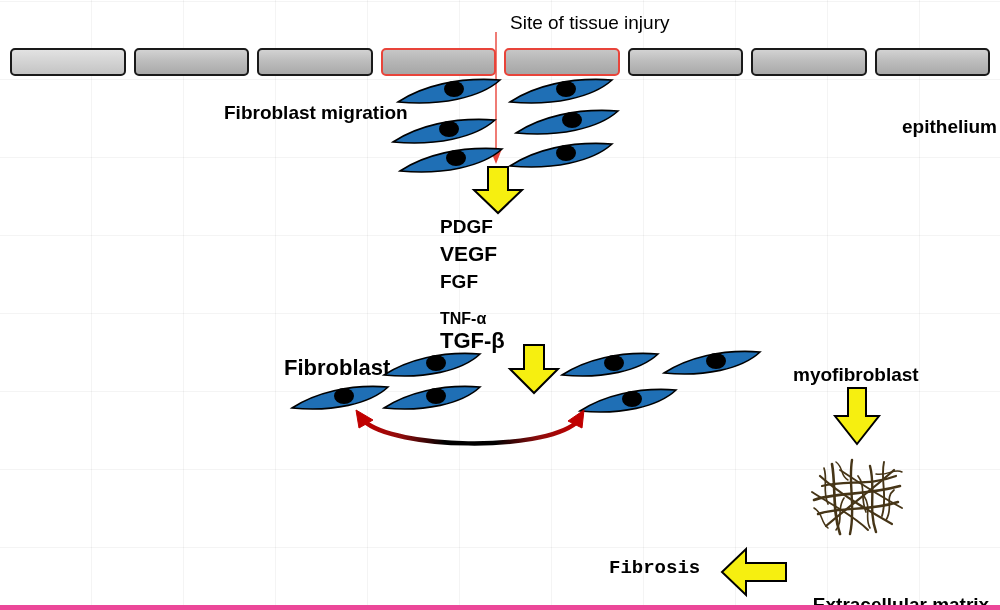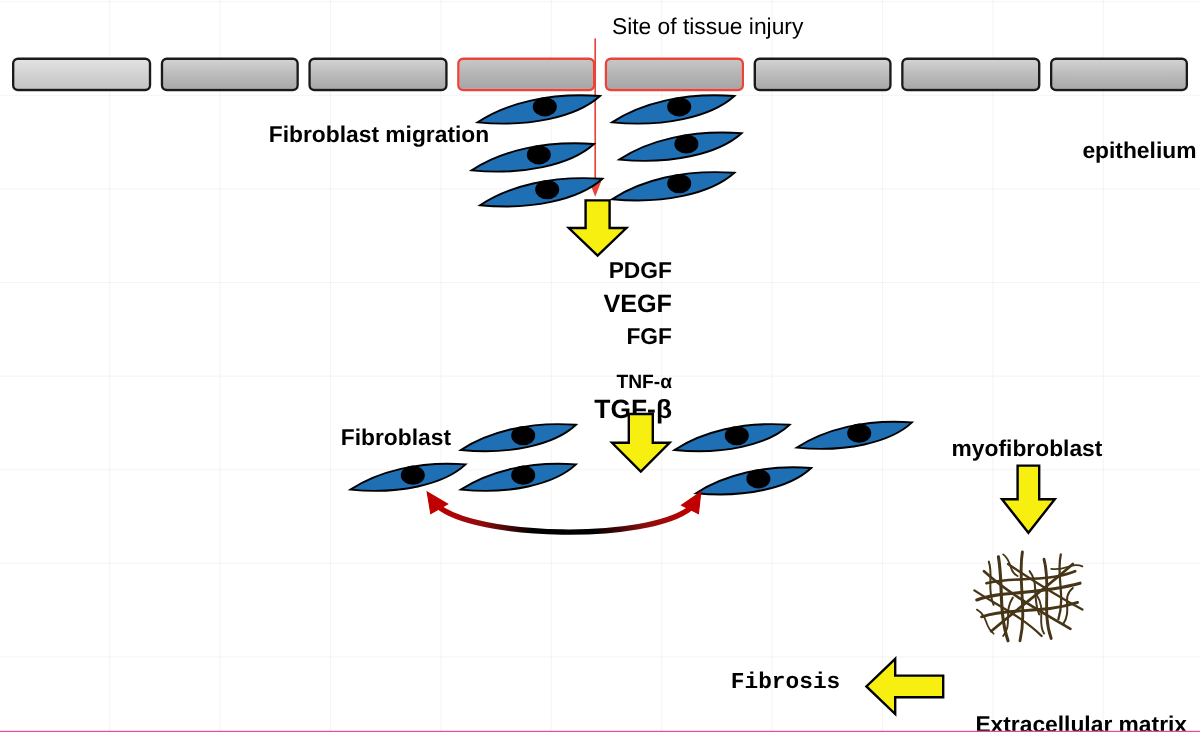--- a/index.html
+++ b/index.html
@@ -7,21 +7,21 @@
     padding: 0;
     background: #ffffff;
   }
   #canvas {
     position: relative;
     width: 1000px;
     height: 610px;
     background: #ffffff;
     overflow: hidden;
     font-family: "Liberation Sans", sans-serif;
-    border-bottom: 1px solid #ec4899;
+    border-bottom: 5px solid #ec4899;
     box-sizing: border-box;
   }
   
   #grid {
     position: absolute;
     left: 0; top: 0;
     width: 1000px; height: 610px;
     background-image:
       linear-gradient(to right, rgba(0,0,0,0.045) 1px, transparent 1px),
       linear-gradient(to bottom, rgba(0,0,0,0.045) 1px, transparent 1px);
@@ -121,33 +121,33 @@
   </svg>
   <svg class="cell" style="left:508px; top:142px;" width="108" height="30">
     <path d="M 2 24 C 26 8, 62 -1, 104 2 C 84 20, 44 28, 2 24 Z" fill="#1f6fb5" stroke="#000" stroke-width="1.6"></path>
     <ellipse cx="58" cy="11" rx="10" ry="8" fill="#000000"></ellipse>
   </svg>
 
   <svg style="position:absolute; left:466px; top:167px;" width="64" height="48">
     <polygon points="22,0 42,0 42,23 56,23 32,46 8,23 22,23" fill="#f6ef10" stroke="#000000" stroke-width="2"></polygon>
   </svg>
 
-  <div style="position:absolute; left:440px; top:216px; width:120px; text-align:right;">
+  <div style="position:absolute; left:440px; top:216px; width:120px; text-align:left;">
     <div class="lbl" style="position:static; font-size:19px; margin-bottom:4px;">PDGF</div>
     <div class="lbl" style="position:static; font-size:21px; margin-bottom:4px;">VEGF</div>
     <div class="lbl" style="position:static; font-size:19px; margin-bottom:16px;">FGF</div>
     <div class="lbl" style="position:static; font-size:16px; margin-bottom:0;">TNF-α</div>
     <div class="lbl" style="position:static; font-size:22px;">TGF-β</div>
   </div>
 
   <svg style="position:absolute; left:502px; top:345px;" width="64" height="50">
     <polygon points="22,0 42,0 42,24 56,24 32,48 8,24 22,24" fill="#f6ef10" stroke="#000000" stroke-width="2"></polygon>
   </svg>
 
-  <div class="lbl" style="left:284px; top:355px; font-size:19px;">Fibroblast</div>
+  <div class="lbl" style="left:284px; top:355px; font-size:22px;">Fibroblast</div>
 
   <svg class="cell" style="left:382px; top:352px;" width="102" height="29">
     <path d="M 2 23 C 25 8, 59 -1, 98 2 C 80 19, 42 27, 2 23 Z" fill="#1f6fb5" stroke="#000" stroke-width="1.6"></path>
     <ellipse cx="54" cy="11" rx="10" ry="8" fill="#000000"></ellipse>
   </svg>
   <svg class="cell" style="left:290px; top:385px;" width="102" height="29">
     <path d="M 2 23 C 25 8, 59 -1, 98 2 C 80 19, 42 27, 2 23 Z" fill="#1f6fb5" stroke="#000" stroke-width="1.6"></path>
     <ellipse cx="54" cy="11" rx="10" ry="8" fill="#000000"></ellipse>
   </svg>
   <svg class="cell" style="left:382px; top:385px;" width="102" height="29">

